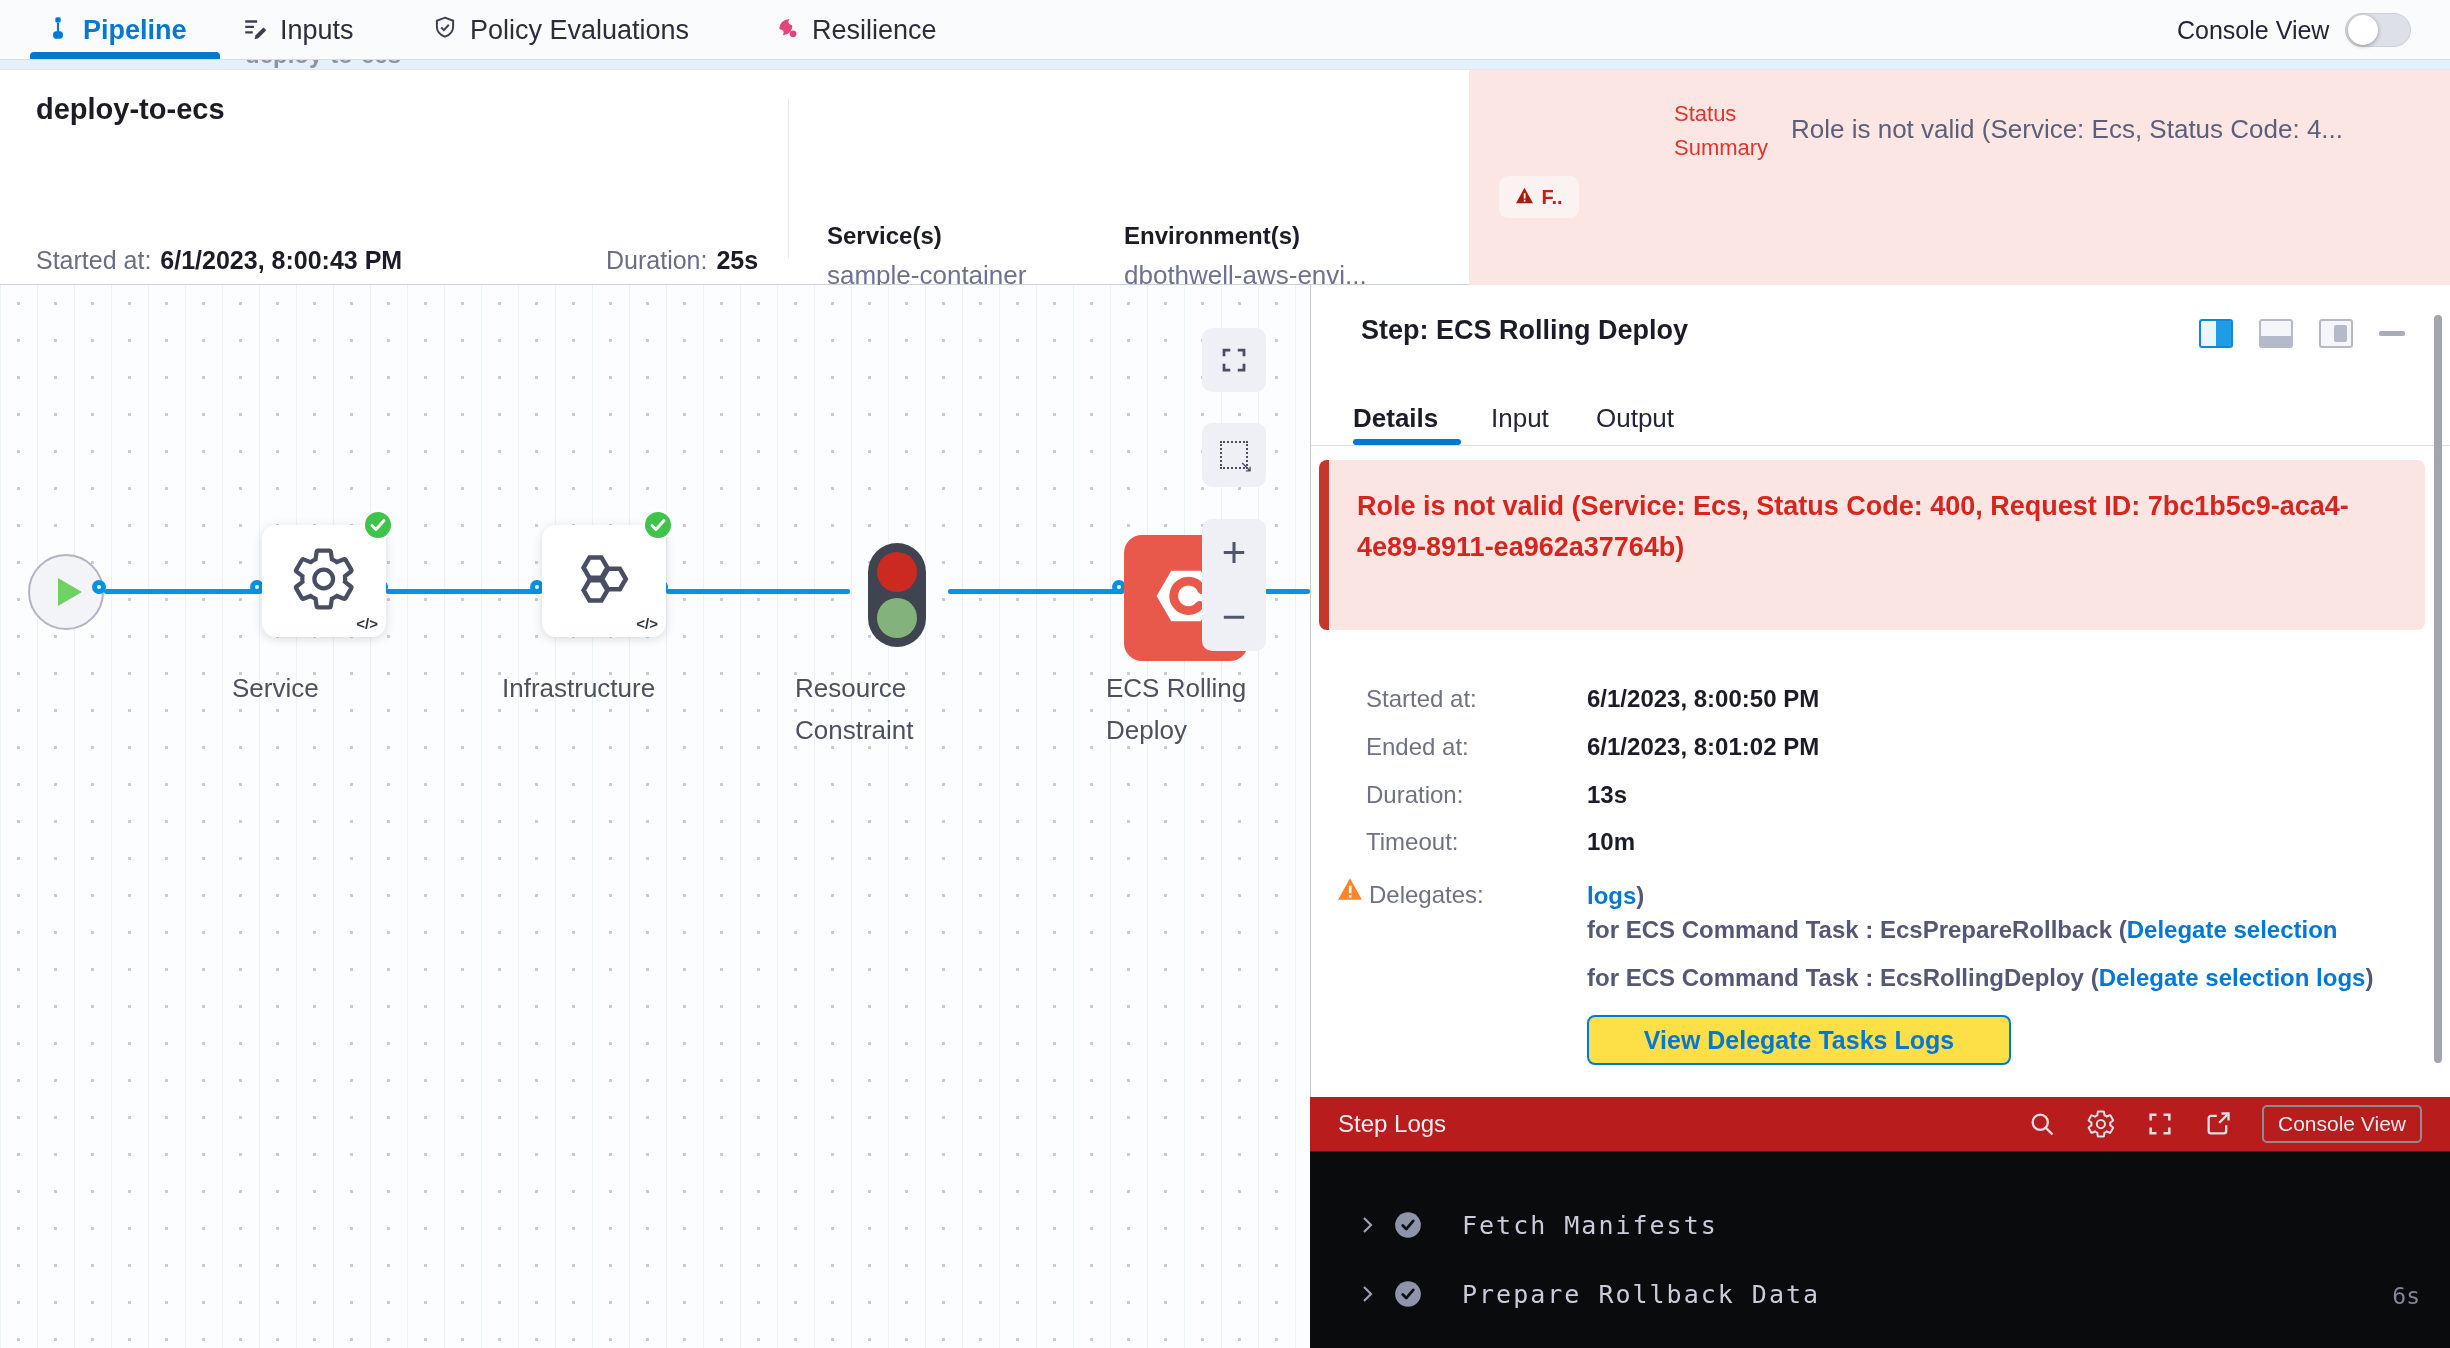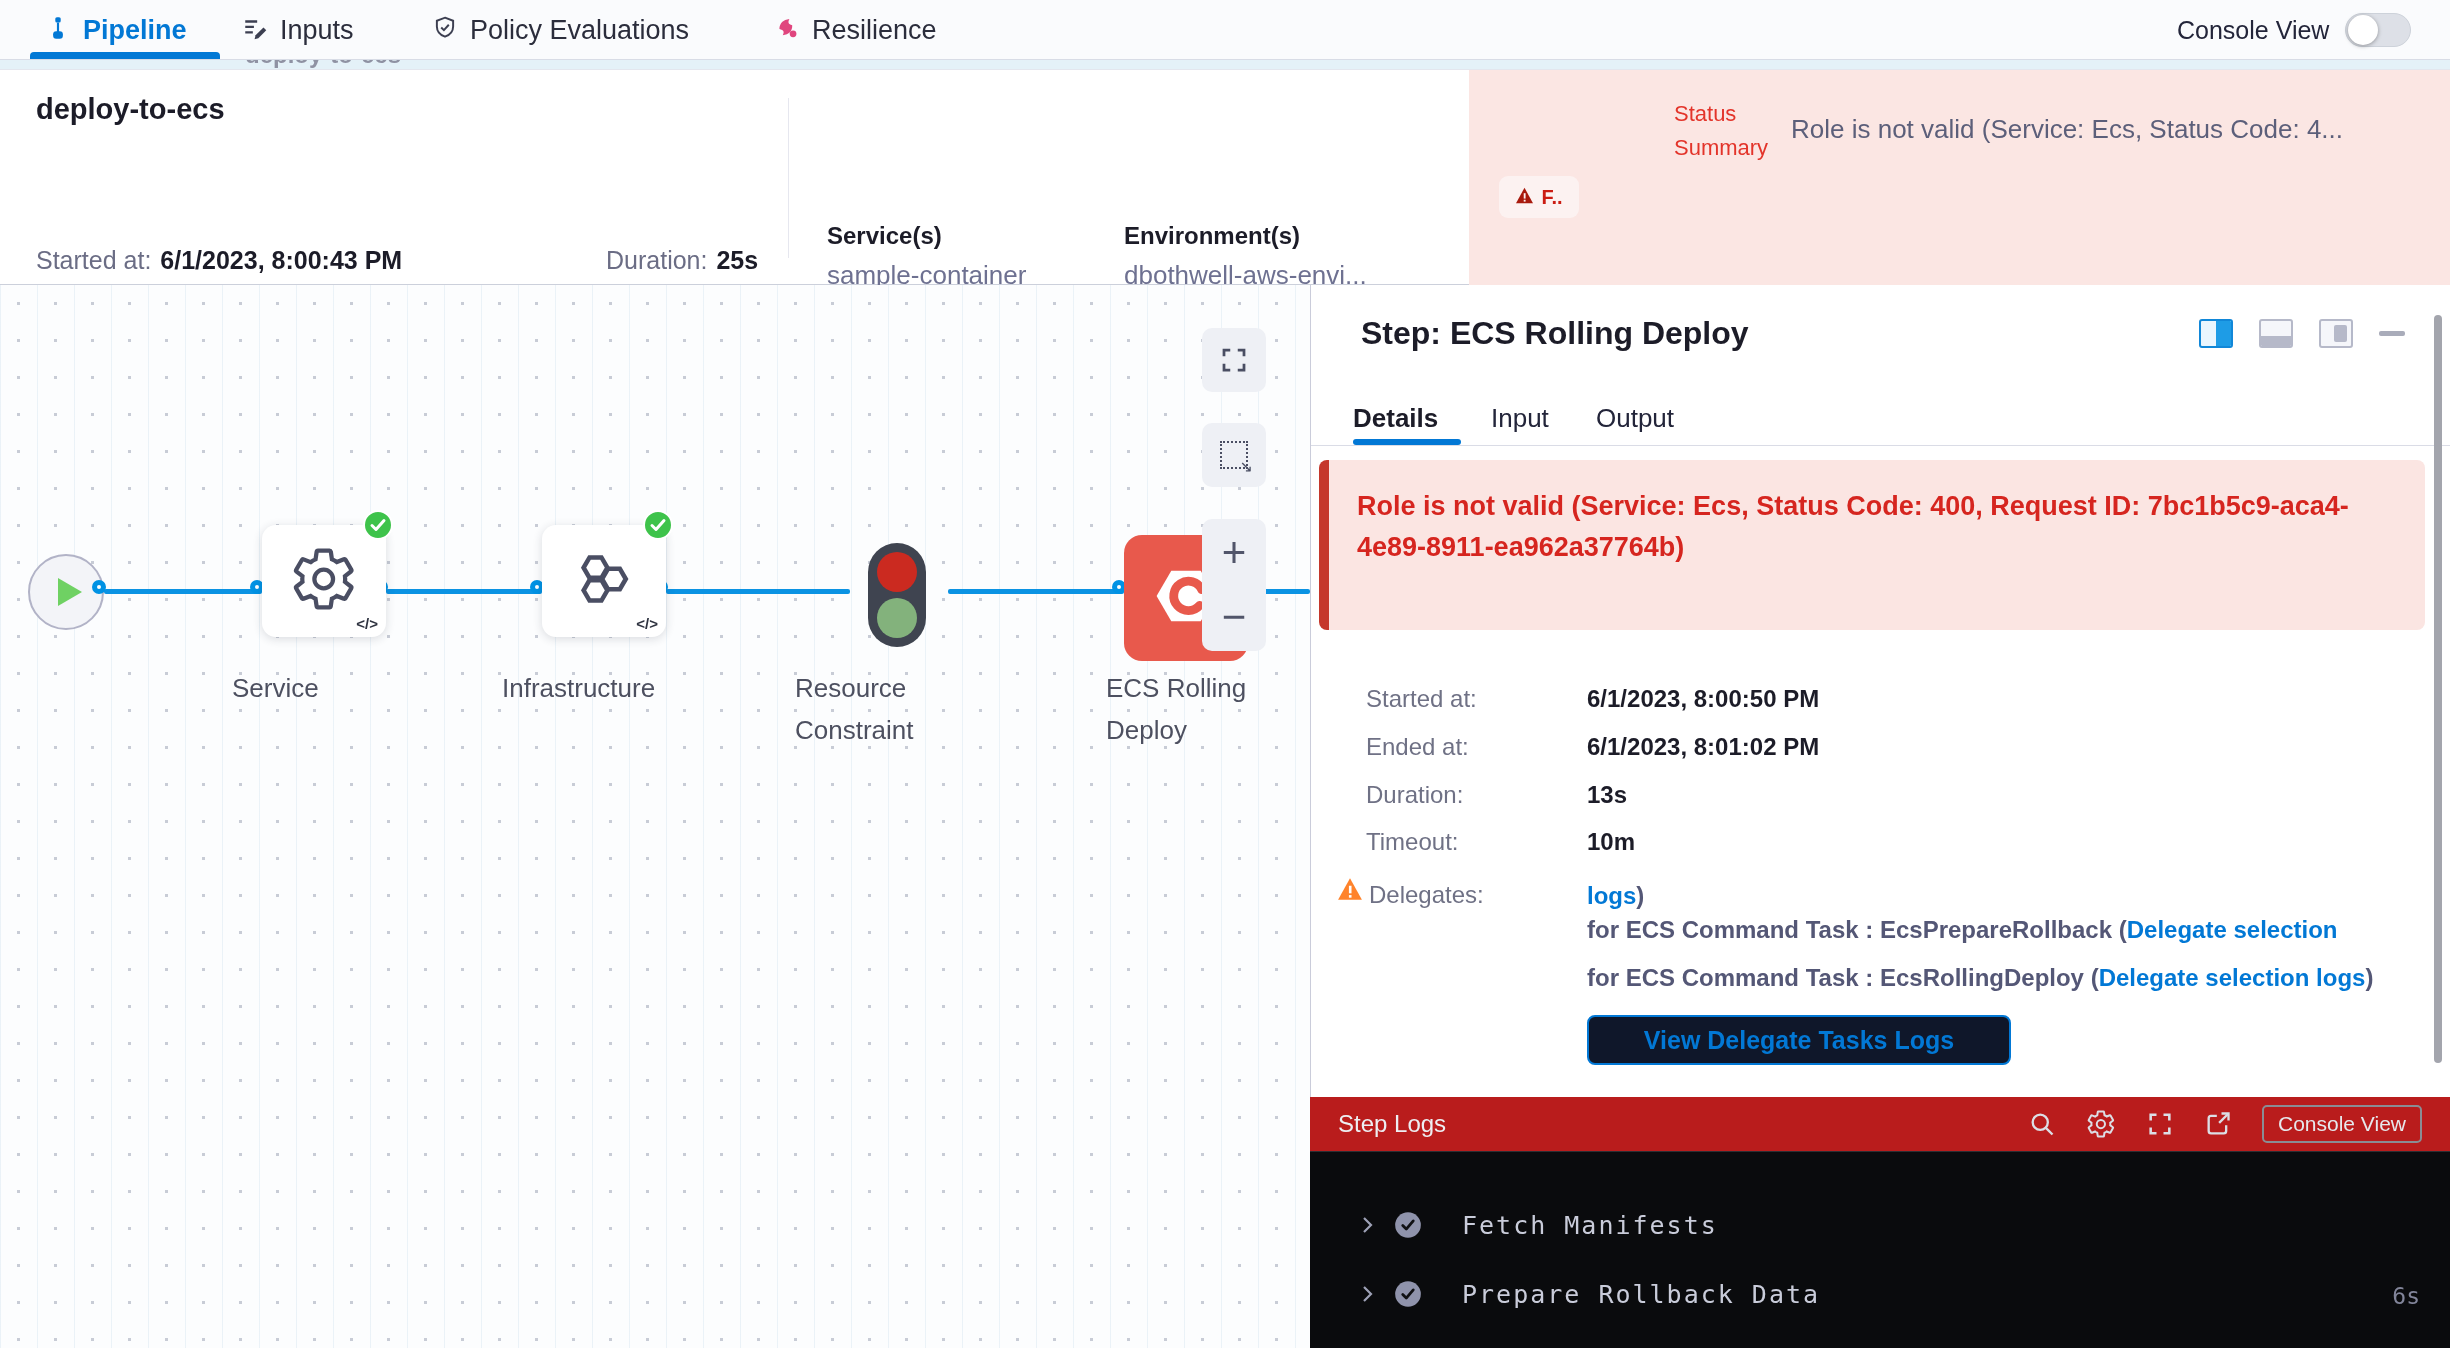--- a/index.html
+++ b/index.html
@@ -77,21 +77,21 @@
   .select-sq { width:28px; height:28px; border:2px dotted #4a4e63; position:relative; }
   .select-sq .arr { position:absolute; right:-7px; bottom:-9px; font-size:16px; color:#4a4e63; }
   .zoompanel { position:absolute; left:1202px; top:234px; width:64px; height:132px; background:#eef0f5;
     border-radius:10px; display:flex; flex-direction:column; align-items:center; justify-content:space-between;
     padding:4px 0; }
   .zoombtn { font-size:42px; color:#51556a; height:60px; display:flex; align-items:center; cursor:pointer; font-weight:400; }
 
   
   .panel { position:absolute; left:1310px; top:285px; width:1140px; height:812px; background:#fff;
     border-left:1px solid #caccda; }
-  .panel-title { position:absolute; left:50px; top:30px; font-size:32px; font-weight:700; color:#1c1c28; }
+  .panel-title { position:absolute; left:50px; top:30px; font-size:27px; font-weight:700; color:#1c1c28; }
   .layout-icons { position:absolute; left:888px; top:34px; display:flex; align-items:center; gap:26px; }
   .li-1 { width:34px; height:29px; border:2px solid #1187d8; border-radius:3px; background:#eaf6fe; overflow:hidden; position:relative; }
   .li-1 .fill { position:absolute; right:0; top:0; width:15px; height:100%; background:#1e9ce6; }
   .li-2 { width:34px; height:29px; border:2px solid #b6b9c9; border-radius:3px; background:#f5f6fa; overflow:hidden; position:relative; }
   .li-2 .fill { position:absolute; left:0; bottom:0; width:100%; height:10px; background:#b6b9c9; }
   .li-3 { width:34px; height:29px; border:2px solid #b6b9c9; border-radius:3px; background:#f5f6fa; position:relative; }
   .li-3 .fill { position:absolute; right:4px; top:4px; width:13px; height:17px; background:#b6b9c9; border-radius:2px; }
   .li-minus { width:26px; height:5px; background:#a9acba; border-radius:2px; }
   .tab { position:absolute; top:118px; font-size:26px; color:#23253a; cursor:pointer; }
   .tab.active { font-weight:700; color:#1c1c28; }
@@ -100,21 +100,21 @@
   .errbox { position:absolute; left:8px; top:175px; width:1106px; height:170px; background:#fbe5e2;
     border-left:10px solid #c5372b; border-radius:8px; }
   .errbox .msg { padding:26px 22px 0 28px; font-size:27px; line-height:41px; font-weight:700; color:#d6251f; }
   .drow-label { position:absolute; left:55px; font-size:24px; color:#6f7185; }
   .drow-value { position:absolute; left:276px; font-size:24px; font-weight:700; color:#1c1c28; }
   .delg-vals { position:absolute; left:276px; top:594px; width:800px; font-size:24px; line-height:34px;
     font-weight:700; color:#545776; }
   .delg-vals .lnk { color:#0278d5; cursor:pointer; }
   .delg-line2 { margin-top:14px; white-space:nowrap; }
   .vdtl-btn { margin-top:20px; width:424px; height:50px; border:2px solid #0278d5; border-radius:8px;
-    background:#0f172a; color:#0278d5; font-size:25px; font-weight:700; display:flex; align-items:center;
+    background:#fde047; color:#0278d5; font-size:25px; font-weight:700; display:flex; align-items:center;
     justify-content:center; cursor:pointer; font-family:"Liberation Sans", sans-serif; }
   .panel-scroll { position:absolute; left:1123px; top:30px; width:8px; height:748px; background:#a3a5ad; border-radius:4px; }
 
   
   .logs { position:absolute; left:1310px; top:1097px; width:1140px; height:251px; background:#0a0b0d; }
   .logs-header { position:absolute; left:0; top:0; width:1140px; height:55px; background:#b91c1c;
     display:flex; align-items:center; padding:0 28px; gap:30px; border-bottom:1px solid #2c2e33; }
   .logs-title { font-size:24px; color:#edeef2; margin-right:auto; }
   .logs-iconbtn { display:flex; align-items:center; cursor:pointer; }
   .console-btn { border:2px solid #8a8d94; border-radius:5px; color:#e6e8ec; font-size:21px;

